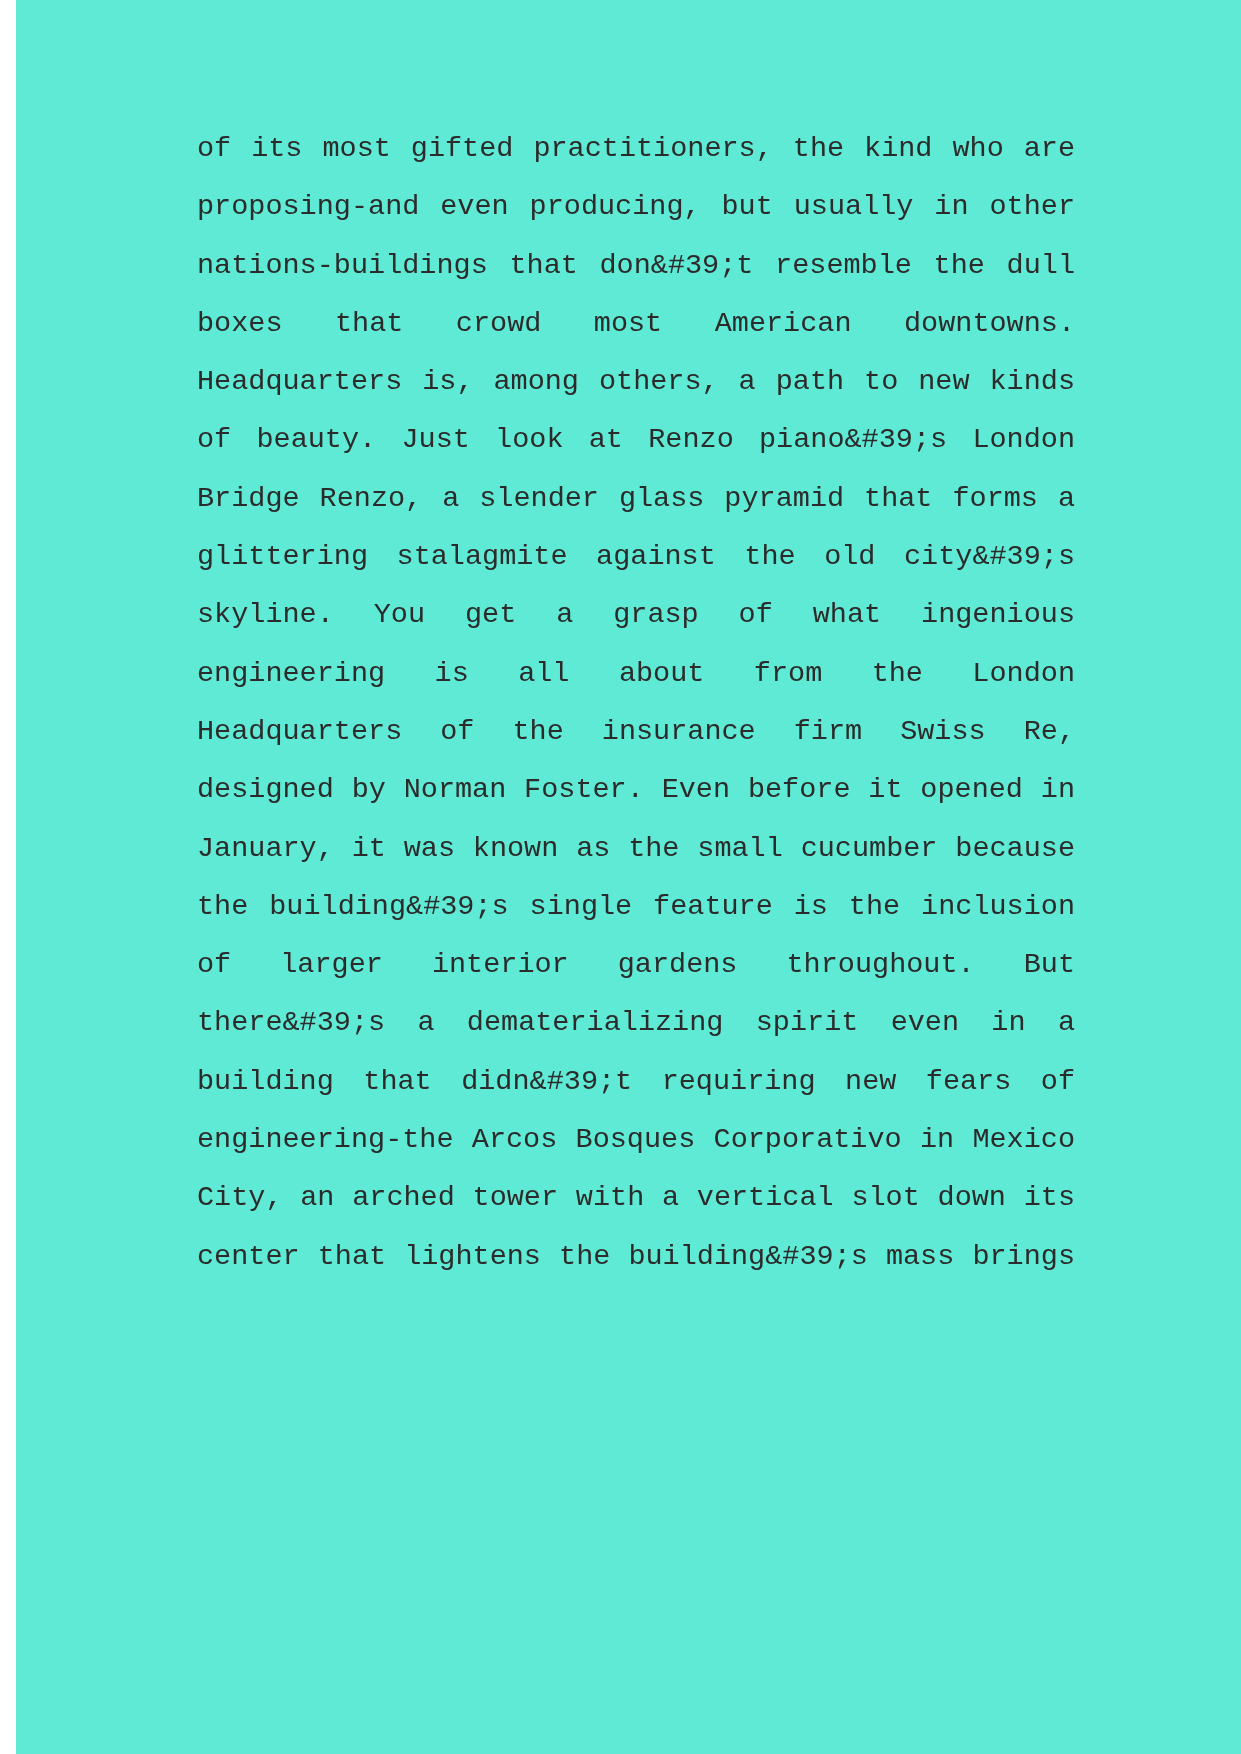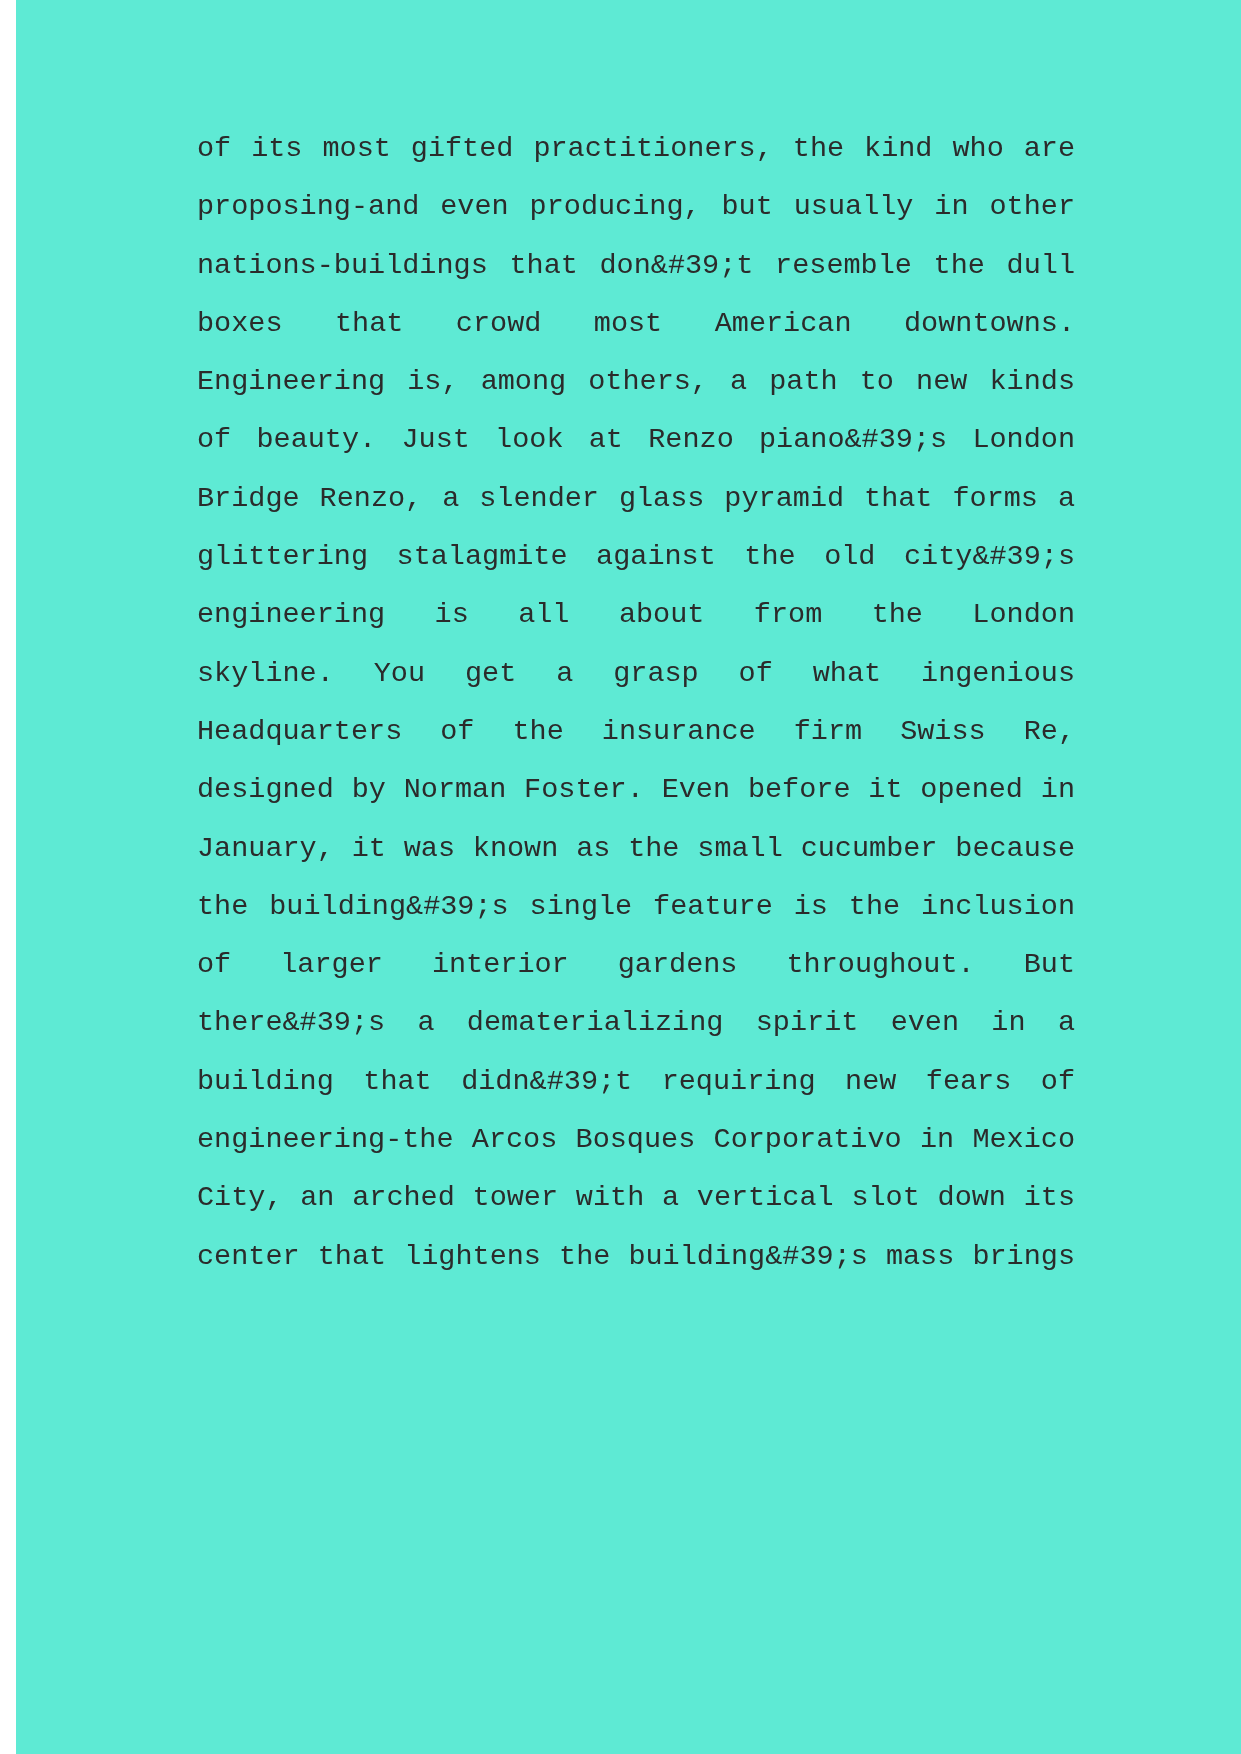--- a/index.html
+++ b/index.html
@@ -47,26 +47,26 @@
 </head>
 <body>
 
 <div class="page">
   <div class="body-text">
 
   <div class="line">of its most gifted practitioners, the kind who are</div>
       <div class="line">proposing-and even producing, but usually in other</div>
       <div class="line">nations-buildings that don&amp;#39;t resemble the dull</div>
       <div class="line">boxes that crowd most American downtowns.</div>
-      <div class="line">Engineering is, among others, a path to new kinds</div>
+      <div class="line">Headquarters is, among others, a path to new kinds</div>
       <div class="line">of beauty. Just look at Renzo piano&amp;#39;s London</div>
       <div class="line">Bridge Renzo, a slender glass pyramid that forms a</div>
       <div class="line">glittering stalagmite against the old city&amp;#39;s</div>
+      <div class="line">skyline. You get a grasp of what ingenious</div>
       <div class="line">engineering is all about from the London</div>
-      <div class="line">skyline. You get a grasp of what ingenious</div>
       <div class="line">Headquarters of the insurance firm Swiss Re,</div>
       <div class="line">designed by Norman Foster. Even before it opened in</div>
       <div class="line">January, it was known as the small cucumber because</div>
       <div class="line">the building&amp;#39;s single feature is the inclusion</div>
       <div class="line">of larger interior gardens throughout. But</div>
       <div class="line">there&amp;#39;s a dematerializing spirit even in a</div>
       <div class="line">building that didn&amp;#39;t requiring new fears of</div>
       <div class="line">engineering-the Arcos Bosques Corporativo in Mexico</div>
       <div class="line">City, an arched tower with a vertical slot down its</div>
       <div class="line">center that lightens the building&amp;#39;s mass brings</div>

